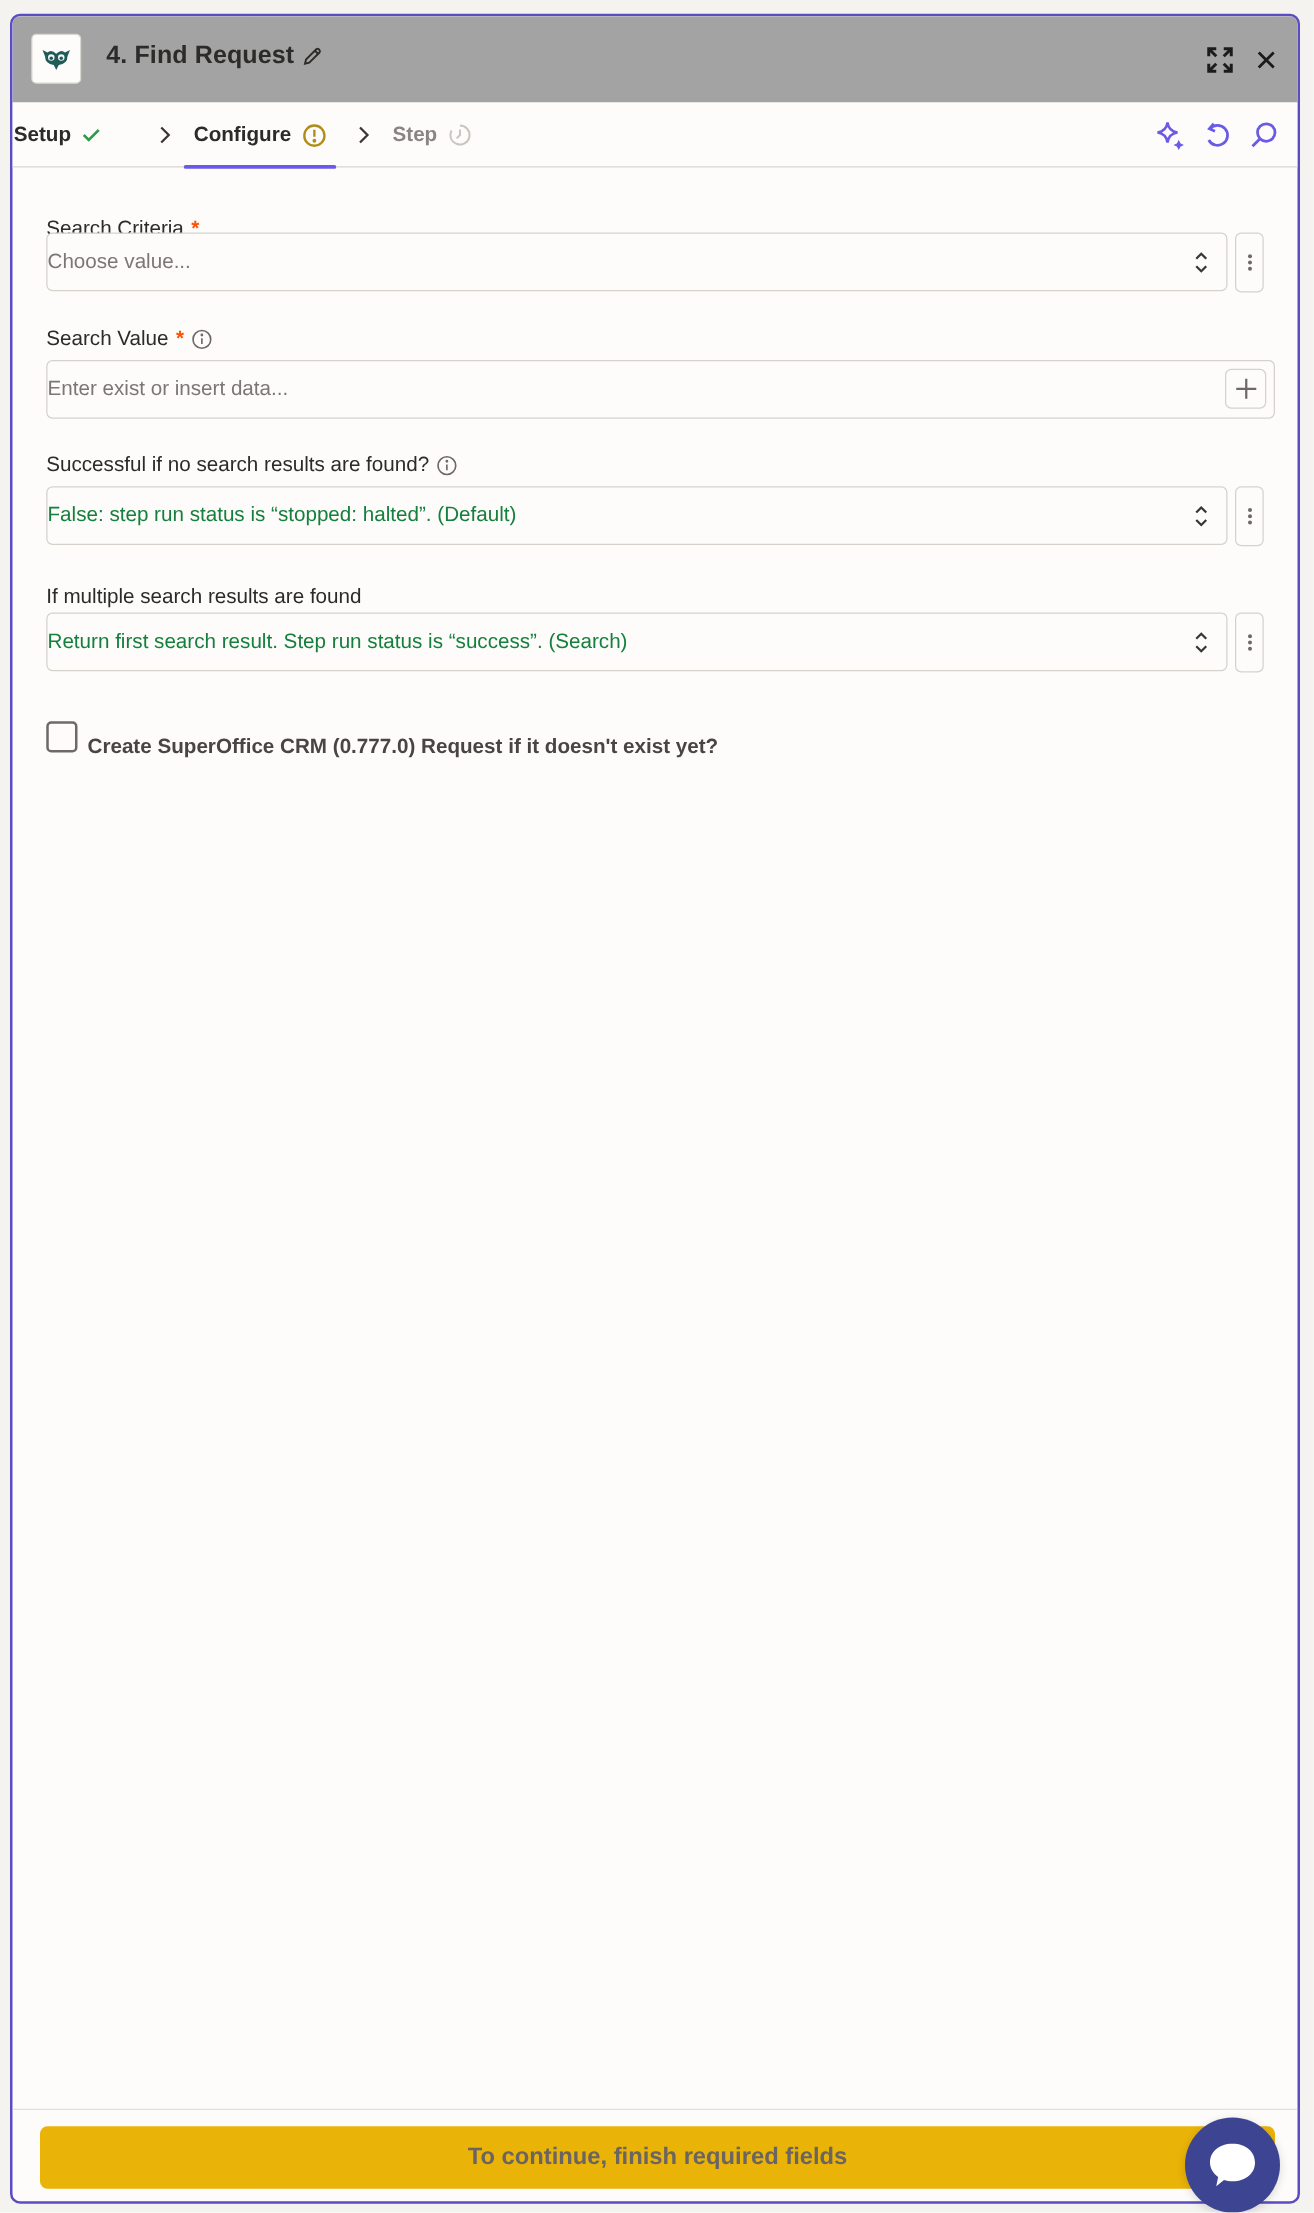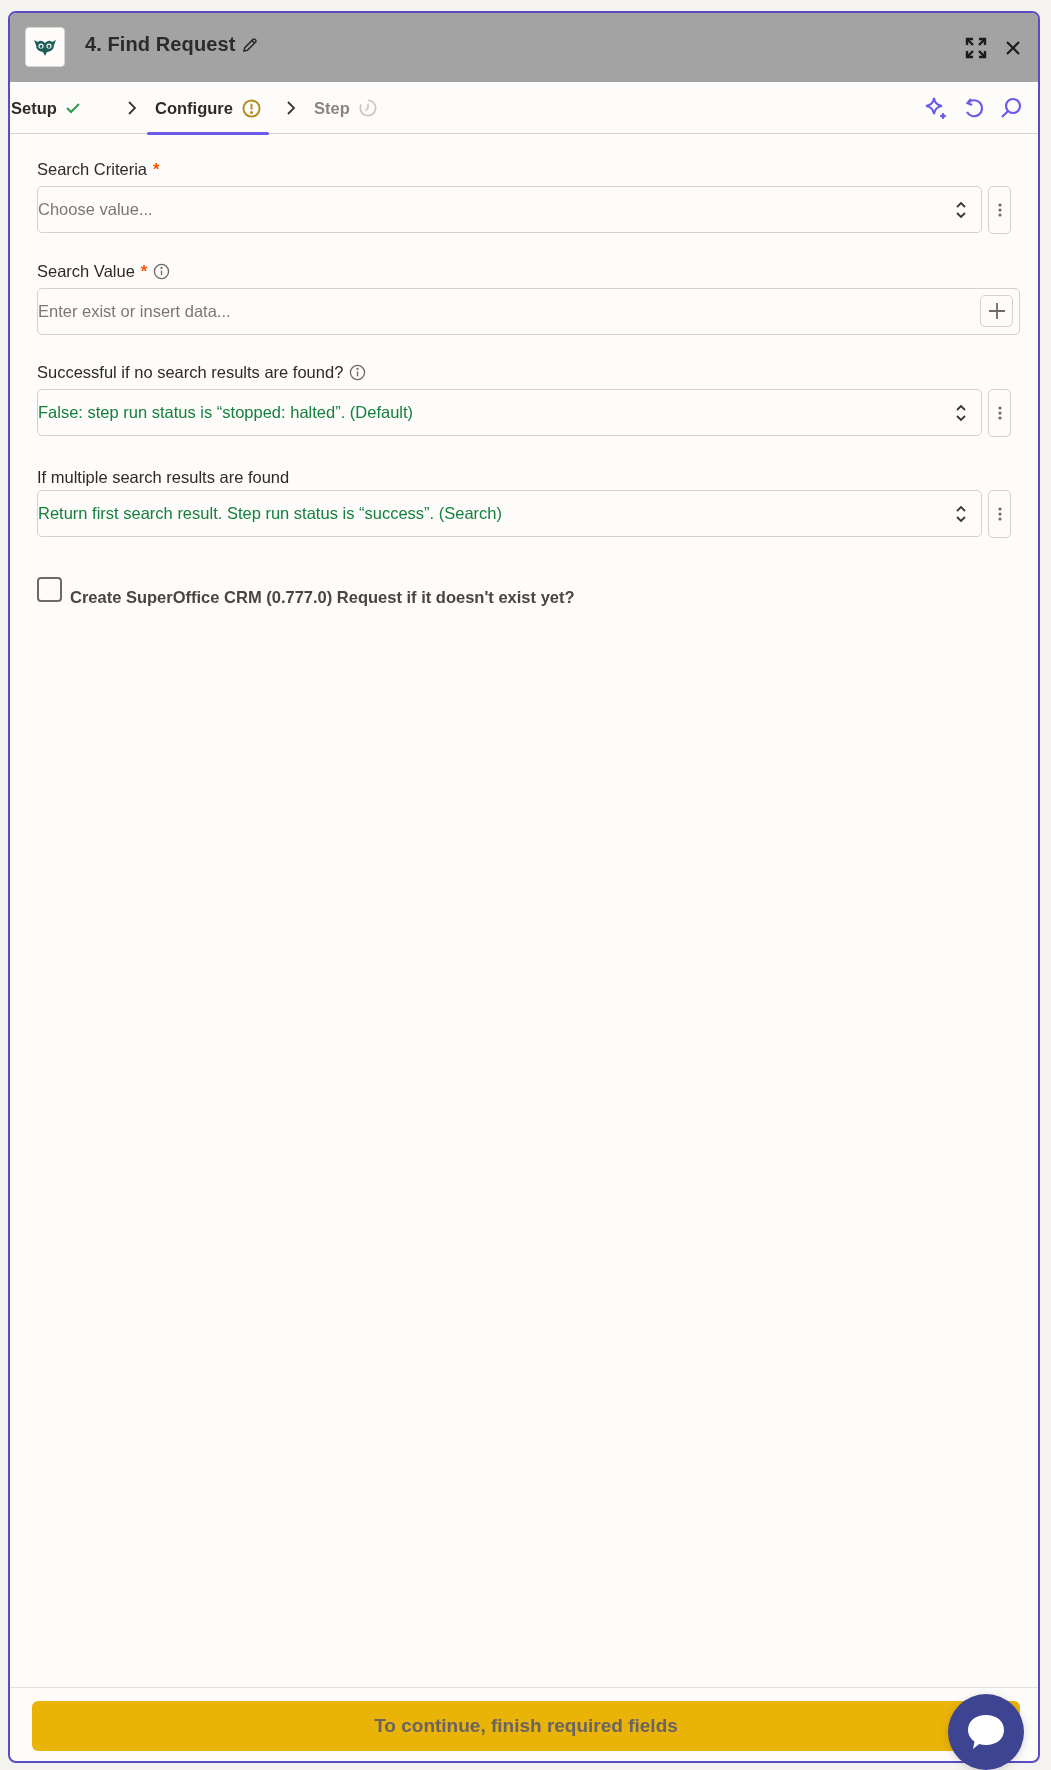--- a/index.html
+++ b/index.html
@@ -158,21 +158,21 @@
       </svg>
     </div>
     <div class="tool-btn" style="left:988px;">
       <svg width="22" height="22" viewBox="0 0 22 22" fill="none" stroke="#695be8" stroke-width="2.2">
         <circle cx="13" cy="9" r="7"></circle>
         <path d="M8 14 L2 20"></path>
       </svg>
     </div>
   </div>
 
-  <div class="field-label" style="top:147px;">
+  <div class="field-label" style="top:161px;">
     <span>Search Criteria</span>
     <span class="req">*</span>
   </div>
   <div class="select" style="top:173px;">
     <span class="placeholder">Choose value...</span>
     <svg class="sel-arrows" width="12" height="20" viewBox="0 0 12 20" fill="none" stroke="#3a3635" stroke-width="1.8">
       <path d="M2 7 L6 3 L10 7"></path>
         <path d="M2 13 L6 17 L10 13"></path>
     </svg>
   </div>

